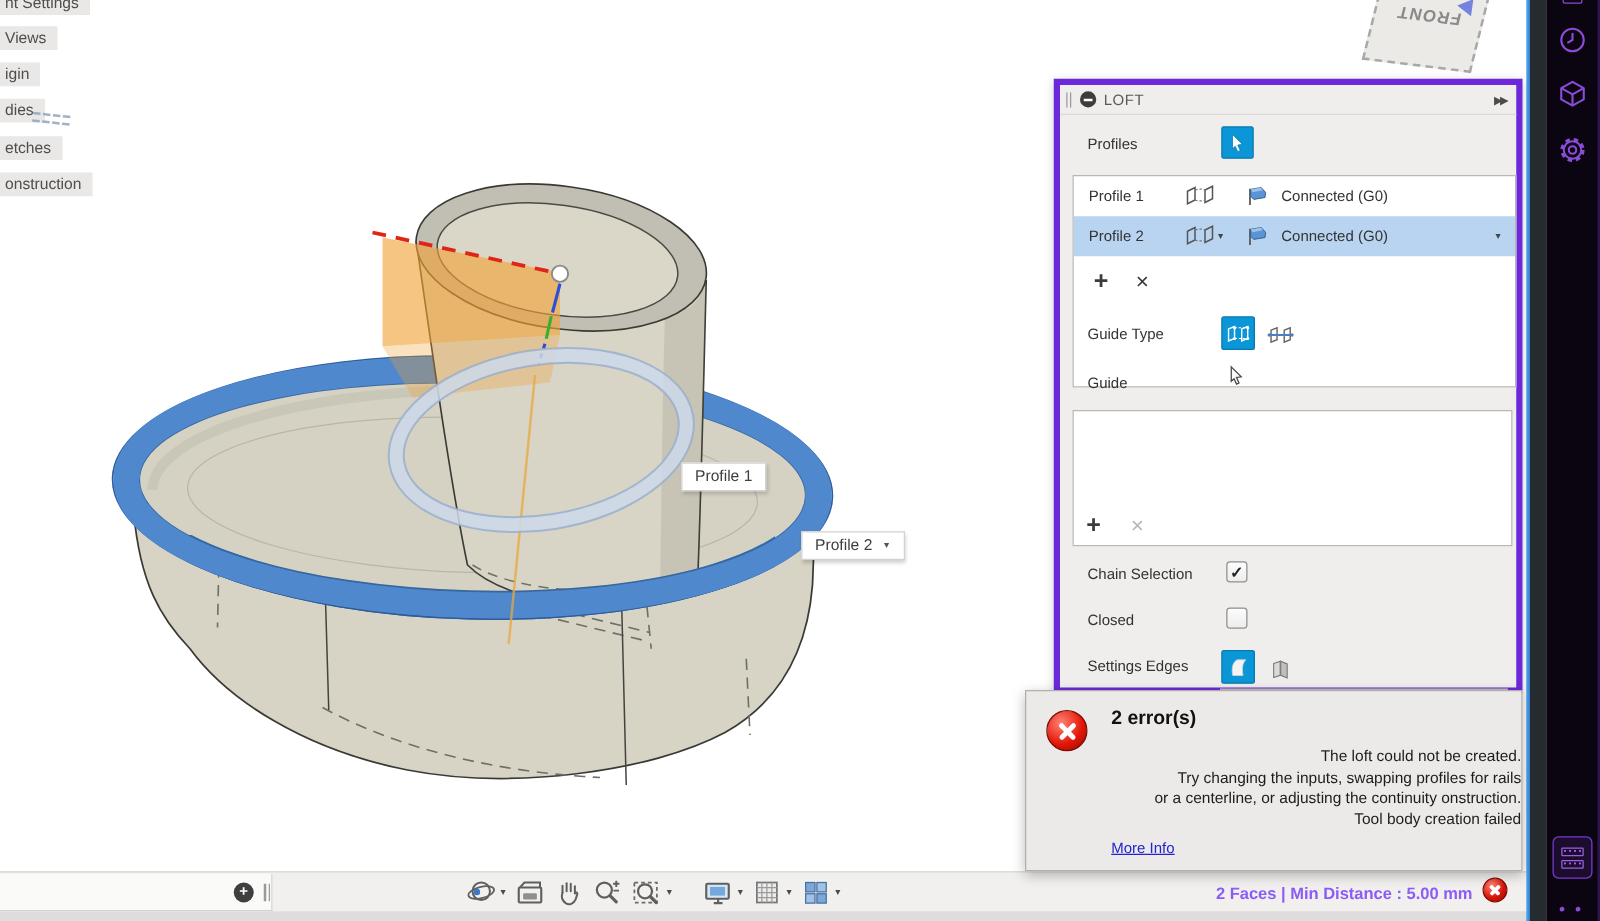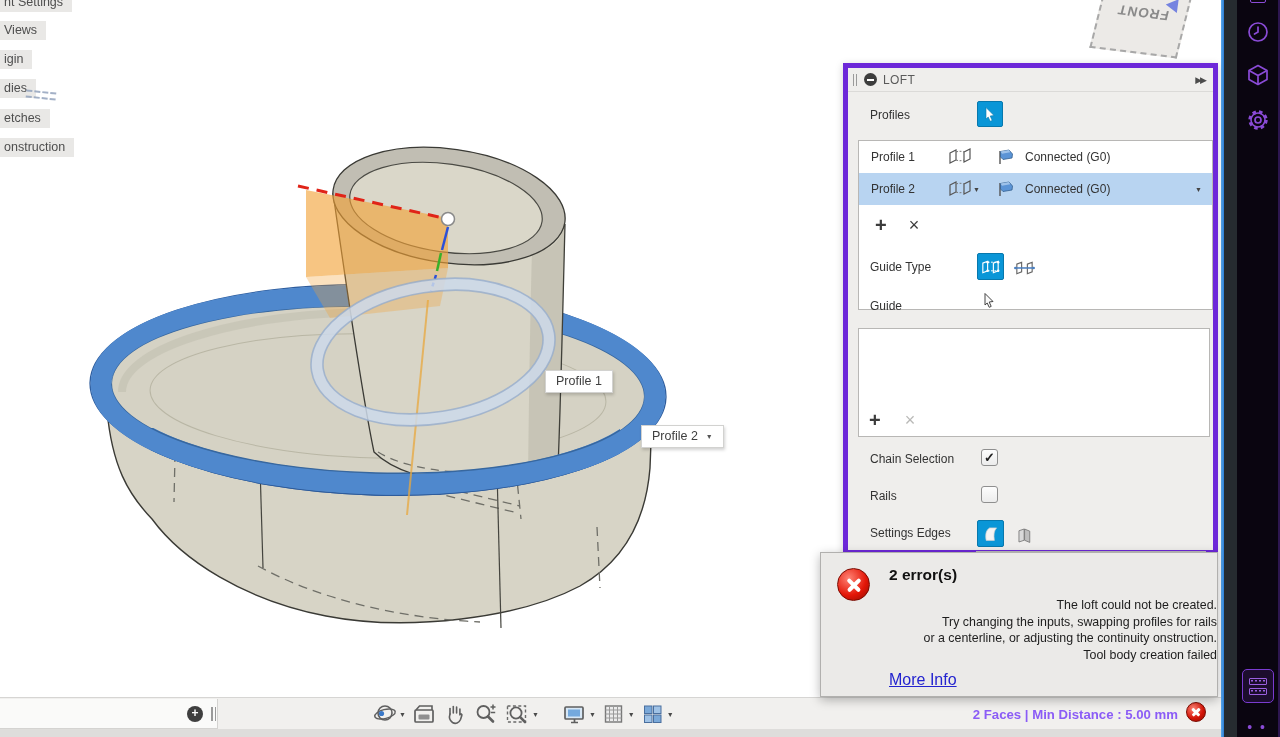--- a/index.html
+++ b/index.html
@@ -82,21 +82,21 @@
   .err-icon { position:absolute; left:16px; top:15px; width:33px; height:33px; border-radius:50%;
     background:radial-gradient(circle at 35% 30%, #ff8374, #e31607 58%, #970e02 95%);
     border:1px solid #7c0a00; }
   .err-icon i, .err-icon b { position:absolute; left:50%; top:50%; width:17px; height:3.5px;
     background:#fff; border-radius:2px; }
   .err-icon i { transform:translate(-50%,-50%) rotate(45deg); }
   .err-icon b { transform:translate(-50%,-50%) rotate(-45deg); }
   #error-title { position:absolute; left:68px; top:13px; font-size:15.5px; font-weight:bold; color:#111; }
   #error-body { position:absolute; left:60px; top:44px; width:336px; font-size:12.4px; color:#1d1d1d; line-height:16.5px;text-align:right; }
   #error-body .indent { padding-left:13px; }
-  #error-link { position:absolute; left:68px; top:118px; font-size:16px; color:#2323cf; text-decoration:underline; }
+  #error-link { position:absolute; left:68px; top:118px; font-size:12px; color:#2323cf; text-decoration:underline; }
 
   
   #bottom-bar { position:absolute; left:0; top:697px; width:1222px; height:40px;
     background:#f1f0ee; border-top:1px solid #d6d5d3; }
   #bottom-strip { position:absolute; left:0; top:31px; width:100%; height:9px; background:#dedddb; }
   #timeline { position:absolute; left:0; top:1px; width:218px; height:30px;
     background:#fafaf9; border-right:1px solid #d4d3d1; border-bottom:1px solid #d4d3d1; }
   #timeline-plus { position:absolute; left:187px; top:7px; width:16px; height:16px; border-radius:50%;
     background:#3f3f3f; color:#fff; font-size:12px; font-weight:bold; line-height:15px; text-align:center; }
   #timeline-grip { position:absolute; left:211px; top:8px; display:flex; gap:2px; }
@@ -306,21 +306,21 @@
           <span class="add-glyph">+</span>
           <span class="del-glyph dim">×</span>
         </div>
       </div>
 
       <div class="dlg-label" style="left:22px; top:384px">Chain Selection</div>
       <div class="checkbox" style="left:133px; top:381px">
         <span>✓</span>
       </div>
 
-      <div class="dlg-label" style="left:22px; top:421px">Rails</div>
+      <div class="dlg-label" style="left:22px; top:421px">Closed</div>
       <div class="checkbox" style="left:133px; top:418px"></div>
 
       <div class="dlg-label" style="left:22px; top:458px">Settings Edges</div>
       <div class="blue-btn" style="left:129px; top:452px; width:27px; height:27px">
         <svg width="19" height="19" viewBox="0 0 22 22">
           <path d="M6 19 C4.5 11 6.5 6.5 10 4.5 L18 4.5 C15 8 14.5 12 15.5 19 Z" fill="#f4f4f4" stroke="#cfcfcf" stroke-width=".8"></path>
         </svg>
       </div>
       <div class="flat-btn" style="left:164px; top:455px; width:25px; height:24px">
         <svg width="20" height="19" viewBox="0 0 22 22">

